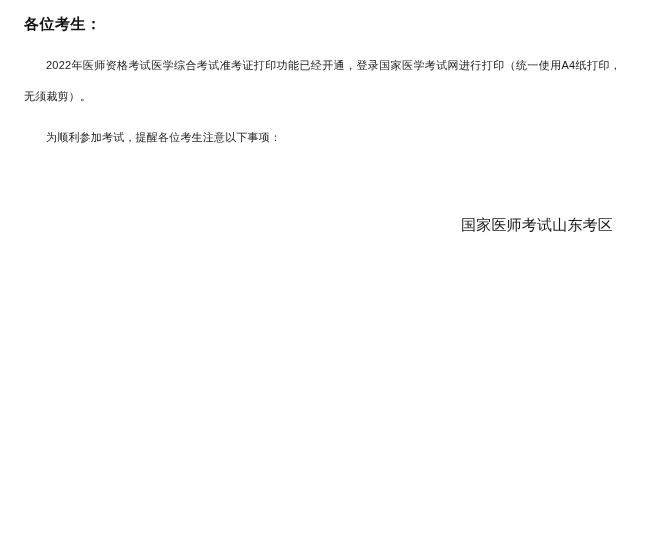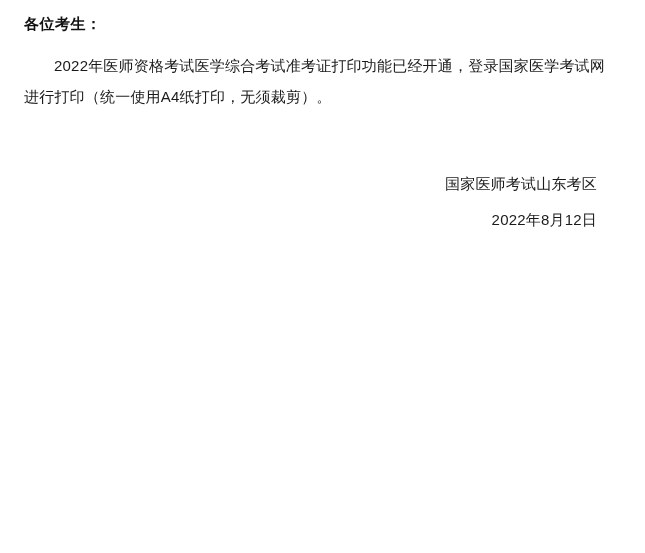--- a/index.html
+++ b/index.html
@@ -12,32 +12,32 @@
     background: #ffffff;
     font-family: "Liberation Sans", "DejaVu Sans", sans-serif;
     color: #1a1a1a;
     overflow: hidden;
   }
   .page {
     position: relative;
     width: 645px;
     height: 553px;
     box-sizing: border-box;
-    padding: 12px 40px 0 24px;
+    padding: 12px 24px 0 24px;
   }
   .salutation {
     font-size: 15px;
     font-weight: bold;
     color: #111111;
     letter-spacing: 0.5px;
     margin: 0 0 14px 0;
     line-height: 24px;
   }
   .para {
-    font-size: 15px;
+    font-size: 11px;
     line-height: 31px;
     color: #1a1a1a;
     margin: 0 0 10px 0;
     text-align: justify;
     text-justify: inter-ideograph;
     letter-spacing: 0.2px;
   }
   .indent {
     text-indent: 2em;
   }
@@ -64,24 +64,24 @@
 </style>
 </head>
 <body>
 
 <div class="page">
 
   <div class="salutation">各位考生：</div>
 
   <p class="para indent">2022年医师资格考试医学综合考试准考证打印功能已经开通，登录国家医学考试网进行打印（统一使用A4纸打印，无须裁剪）。</p>
 
+  <p class="para indent">为顺利参加考试，提醒各位考生注意以下事项：</p>
 
 
 
 
   <div class="spacer"></div>
 
   <div class="signature">
     <span class="sig-line">国家医师考试山东考区</span>
-    <span class="sig-line">2022年8月12日</span>
   </div>
 
 </div>
 
 </body></html>

